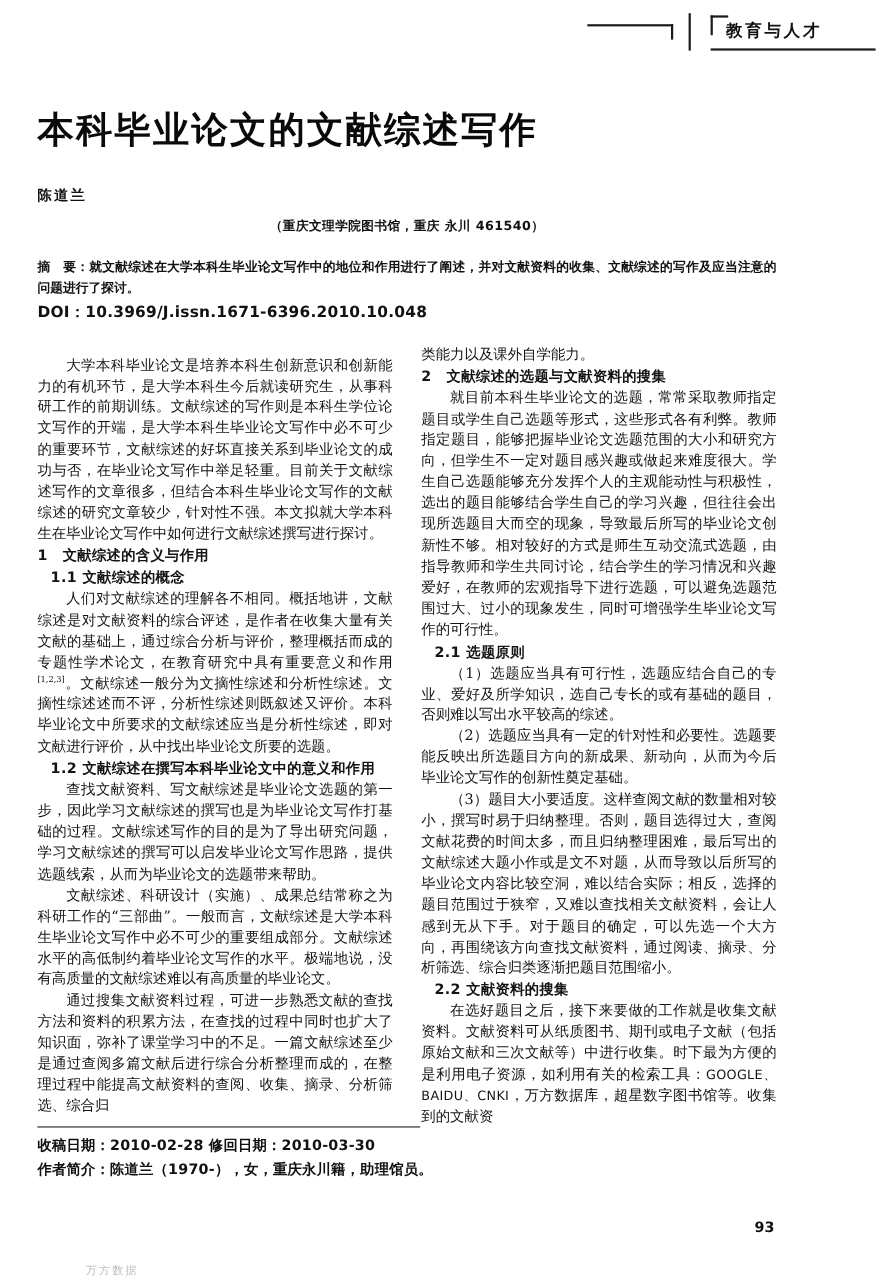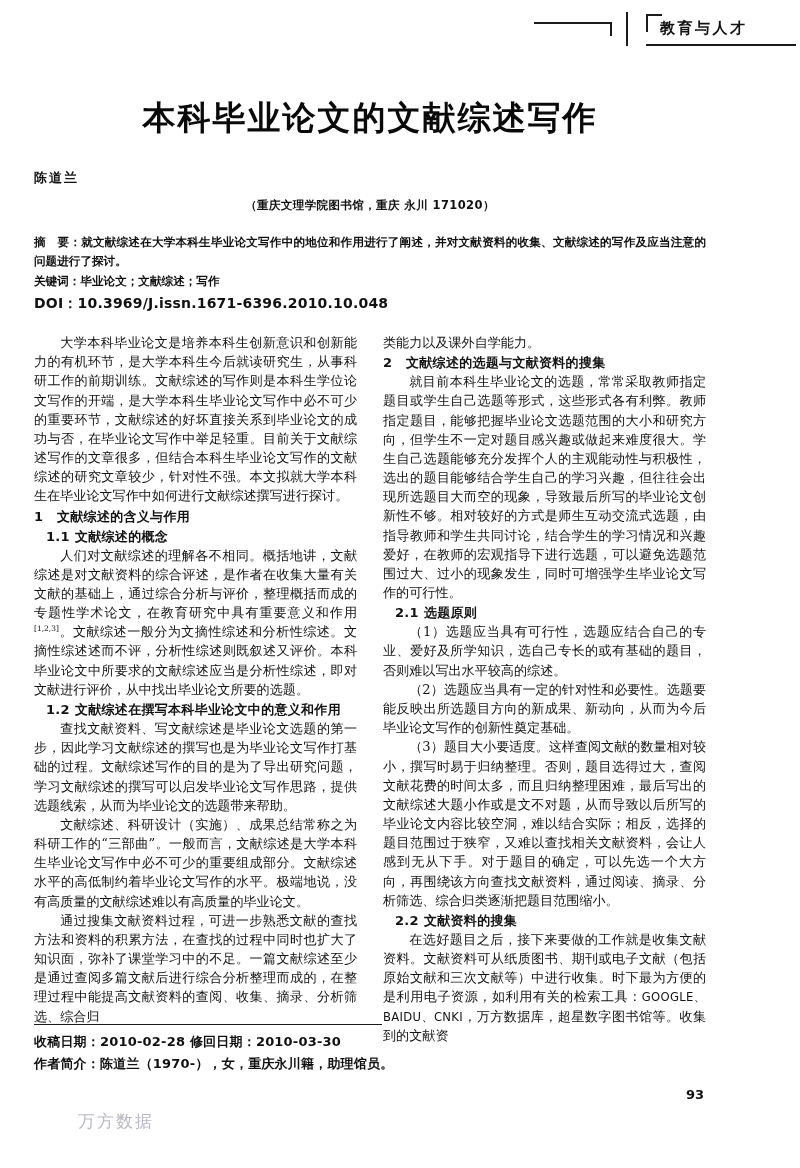--- a/index.html
+++ b/index.html
@@ -82,21 +82,20 @@
     font-size: 15px;
     letter-spacing: 2.5px;
     color: #111;
     white-space: nowrap;
     display: block;
     padding: 2px 2px 5px 2px;
   }
 
   
   .title {
-    text-align: center;
     font-family: Liberation Mono, monospace;
     font-weight: bold;
     font-size: 33px;
     letter-spacing: 2px;
     margin: 34px 0 0 0;
     color: #0a0a0a;
   }
   .author {
     font-size: 13px;
     font-weight: bold;
@@ -128,21 +127,21 @@
     font-size: 14px;
     letter-spacing: 0.2px;
     margin-top: 2px;
   }
 
   
   .body-cols {
     margin-top: 18px;
     display: flex;
     gap: 26px;
-    align-items: flex-start;
+    align-items: center;
   }
   .col {
     width: 353px;
     font-family: "DejaVu Serif", "Liberation Serif", serif;
     font-size: 13.1px;
     line-height: 1.465;
     text-align: justify;
     text-justify: inter-ideograph;
     color: #131313;
   }
@@ -194,30 +193,30 @@
     font-weight: bold;
     line-height: 1.75;
     color: #111;
     letter-spacing: 0.2px;
   }
 
   
   .watermark {
     position: absolute;
     left: 78px;
-    bottom: 35px;
-    font-size: 17px;
+    bottom: 6px;
+    font-size: 10px;
     color: #b9b9c4;
     letter-spacing: 2px;
     font-family: "DejaVu Sans", "Liberation Sans", sans-serif;
   }
   .pageno {
     position: absolute;
     right: 36px;
-    bottom: 66px;
+    bottom: 44px;
     font-size: 13px;
     font-weight: bold;
     color: #111;
     font-family: "DejaVu Sans", "Liberation Sans", sans-serif;
   }
 </style>
 </head>
 <body>
 
 <div class="page">
@@ -228,28 +227,25 @@
     <div class="hdr-bar"></div>
     <div class="hdr-label-wrap">
       <span class="hdr-corner"></span>
       <span class="hdr-label">教育与人才</span>
       <span class="hdr-underline"></span>
     </div>
   </div>
 
   <h1 class="title">本科毕业论文的文献综述写作</h1>
   <div class="author">陈道兰</div>
-  <div class="affil">（重庆文理学院图书馆，重庆 永川 171020）</div>
+  <div class="affil">（重庆文理学院图书馆，重庆 永川 461540）</div>
 
   <div class="meta">
     <div class="meta-row">
       <span class="lbl">摘　要：</span><span>就文献综述在大学本科生毕业论文写作中的地位和作用进行了阐述，并对文献资料的收集、文献综述的写作及应当注意的问题进行了探讨。</span>
-    </div>
-    <div class="meta-row">
-      <span class="lbl">关键词：</span><span>毕业论文；文献综述；写作</span>
     </div>
     <div class="meta-row doi-row">
       <span class="lbl">DOI：</span><span>10.3969/J.issn.1671-6396.2010.10.048</span>
     </div>
   </div>
 
   <div class="body-cols">
 
     <div class="col">
       <p>大学本科毕业论文是培养本科生创新意识和创新能力的有机环节，是大学本科生今后就读研究生，从事科研工作的前期训练。文献综述的写作则是本科生学位论文写作的开端，是大学本科生毕业论文写作中必不可少的重要环节，文献综述的好坏直接关系到毕业论文的成功与否，在毕业论文写作中举足轻重。目前关于文献综述写作的文章很多，但结合本科生毕业论文写作的文献综述的研究文章较少，针对性不强。本文拟就大学本科生在毕业论文写作中如何进行文献综述撰写进行探讨。</p>

